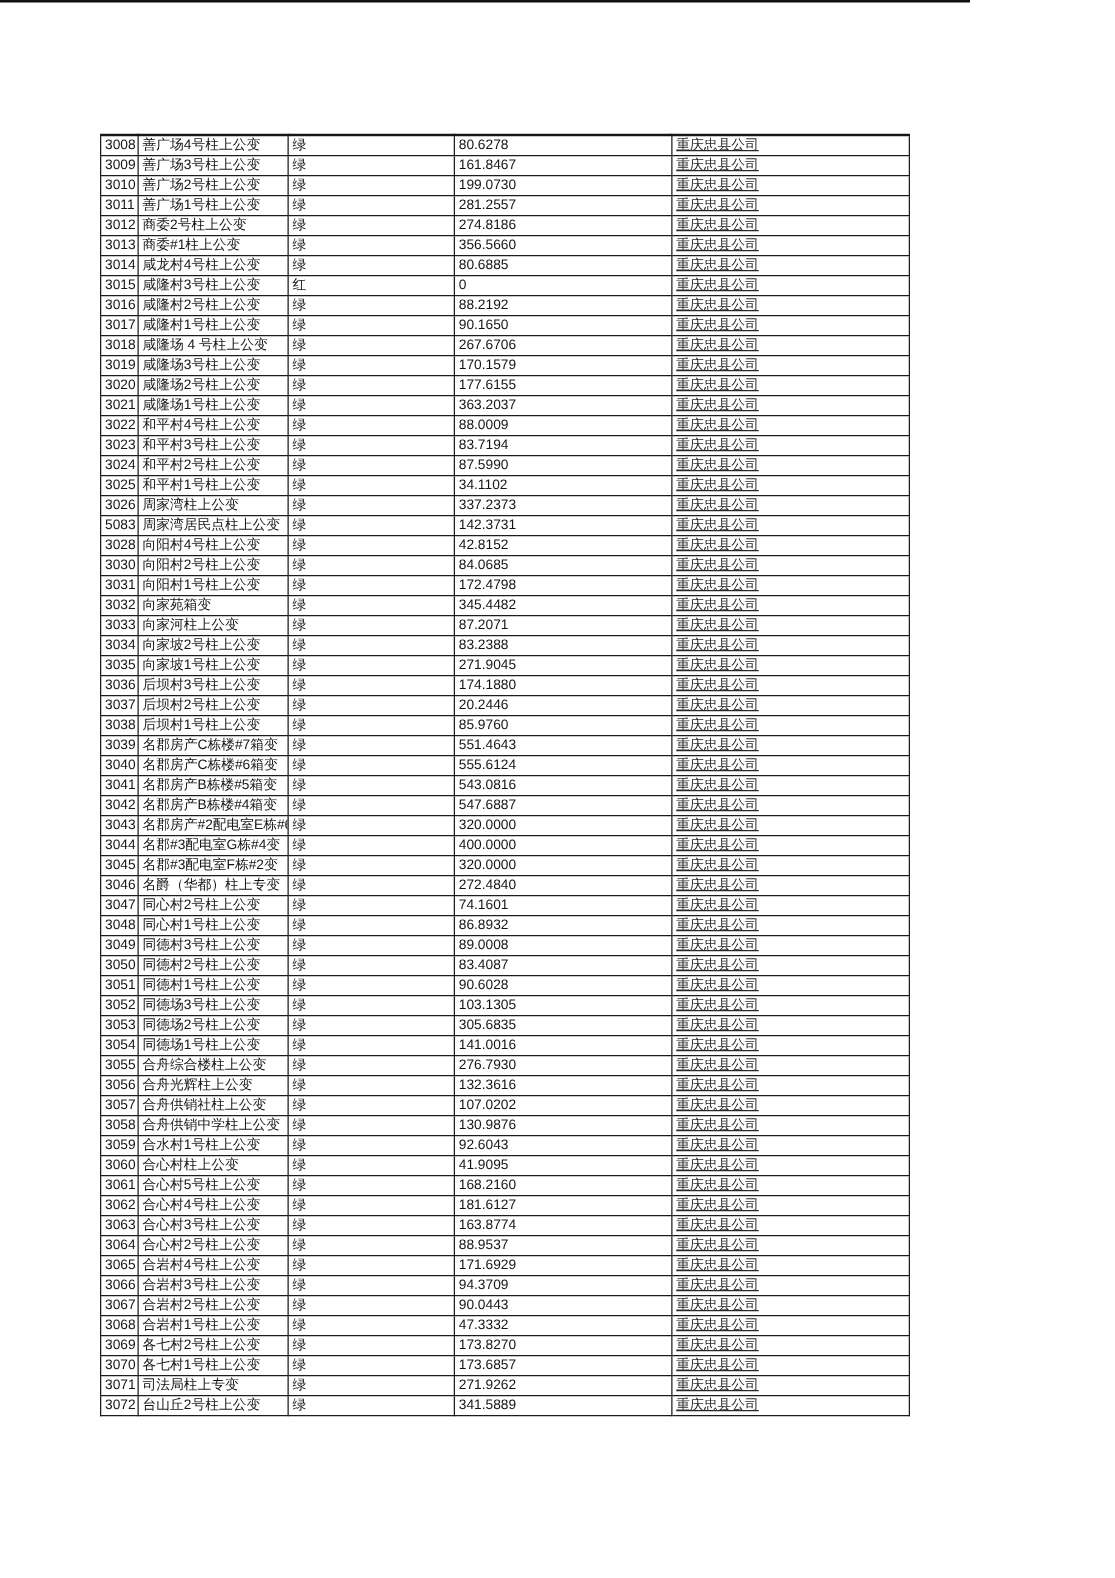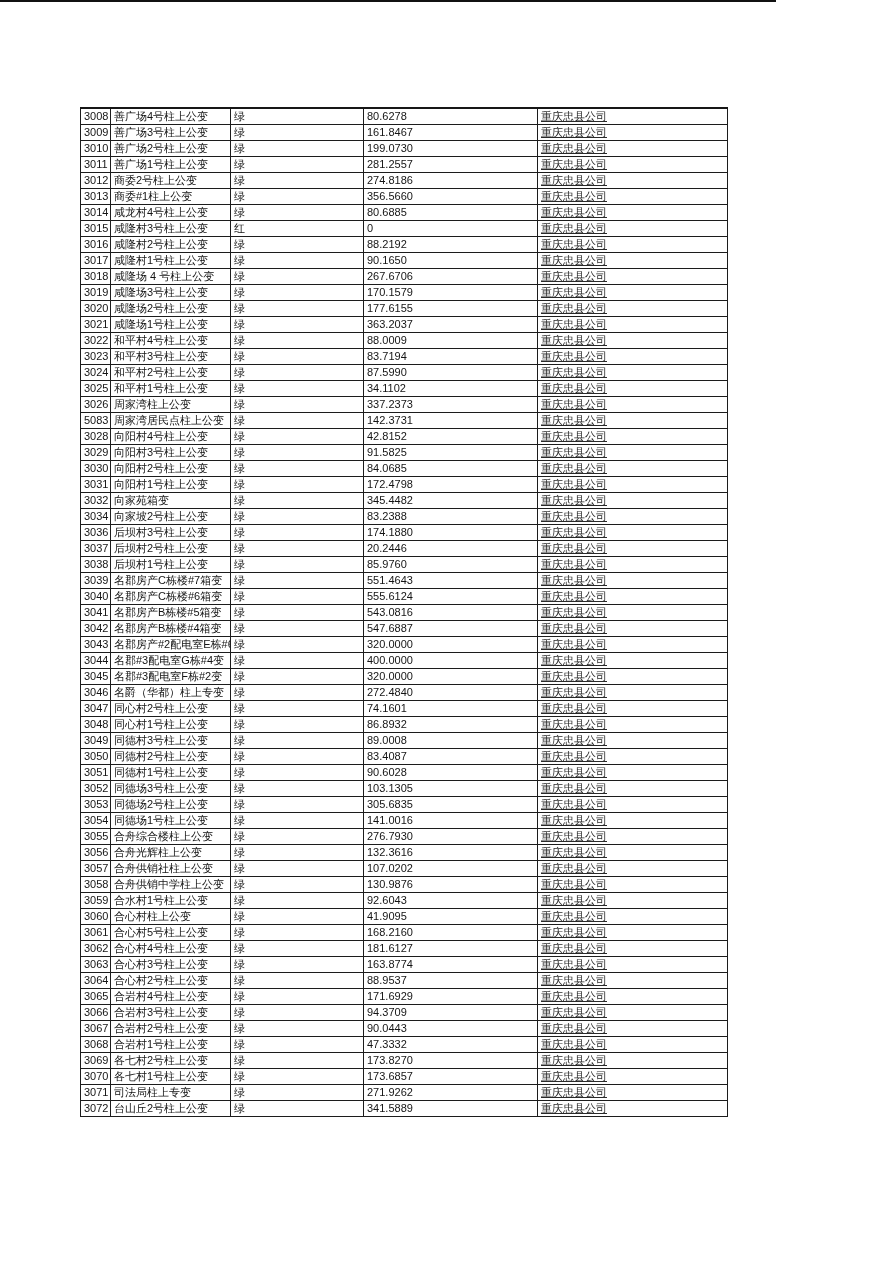--- a/index.html
+++ b/index.html
@@ -219,27 +219,20 @@
     </tr>
 
     <tr>
       <td class="c-id">3028</td>
       <td class="c-name">向阳村4号柱上公变</td>
       <td class="c-status">绿</td>
       <td class="c-value">42.8152</td>
       <td class="c-comp"><span class="company-link">重庆忠县公司</span></td>
     </tr>
 
-    <tr>
-      <td class="c-id">3029</td>
-      <td class="c-name">向阳村3号柱上公变</td>
-      <td class="c-status">绿</td>
-      <td class="c-value">91.5825</td>
-      <td class="c-comp"><span class="company-link">重庆忠县公司</span></td>
-    </tr>
 
     <tr>
       <td class="c-id">3030</td>
       <td class="c-name">向阳村2号柱上公变</td>
       <td class="c-status">绿</td>
       <td class="c-value">84.0685</td>
       <td class="c-comp"><span class="company-link">重庆忠县公司</span></td>
     </tr>
 
     <tr>
@@ -251,29 +244,43 @@
     </tr>
 
     <tr>
       <td class="c-id">3032</td>
       <td class="c-name">向家苑箱变</td>
       <td class="c-status">绿</td>
       <td class="c-value">345.4482</td>
       <td class="c-comp"><span class="company-link">重庆忠县公司</span></td>
     </tr>
 
+    <tr>
+      <td class="c-id">3033</td>
+      <td class="c-name">向家河柱上公变</td>
+      <td class="c-status">绿</td>
+      <td class="c-value">87.2071</td>
+      <td class="c-comp"><span class="company-link">重庆忠县公司</span></td>
+    </tr>
 
     <tr>
       <td class="c-id">3034</td>
       <td class="c-name">向家坡2号柱上公变</td>
       <td class="c-status">绿</td>
       <td class="c-value">83.2388</td>
       <td class="c-comp"><span class="company-link">重庆忠县公司</span></td>
     </tr>
 
+    <tr>
+      <td class="c-id">3035</td>
+      <td class="c-name">向家坡1号柱上公变</td>
+      <td class="c-status">绿</td>
+      <td class="c-value">271.9045</td>
+      <td class="c-comp"><span class="company-link">重庆忠县公司</span></td>
+    </tr>
 
     <tr>
       <td class="c-id">3036</td>
       <td class="c-name">后坝村3号柱上公变</td>
       <td class="c-status">绿</td>
       <td class="c-value">174.1880</td>
       <td class="c-comp"><span class="company-link">重庆忠县公司</span></td>
     </tr>
 
     <tr>

